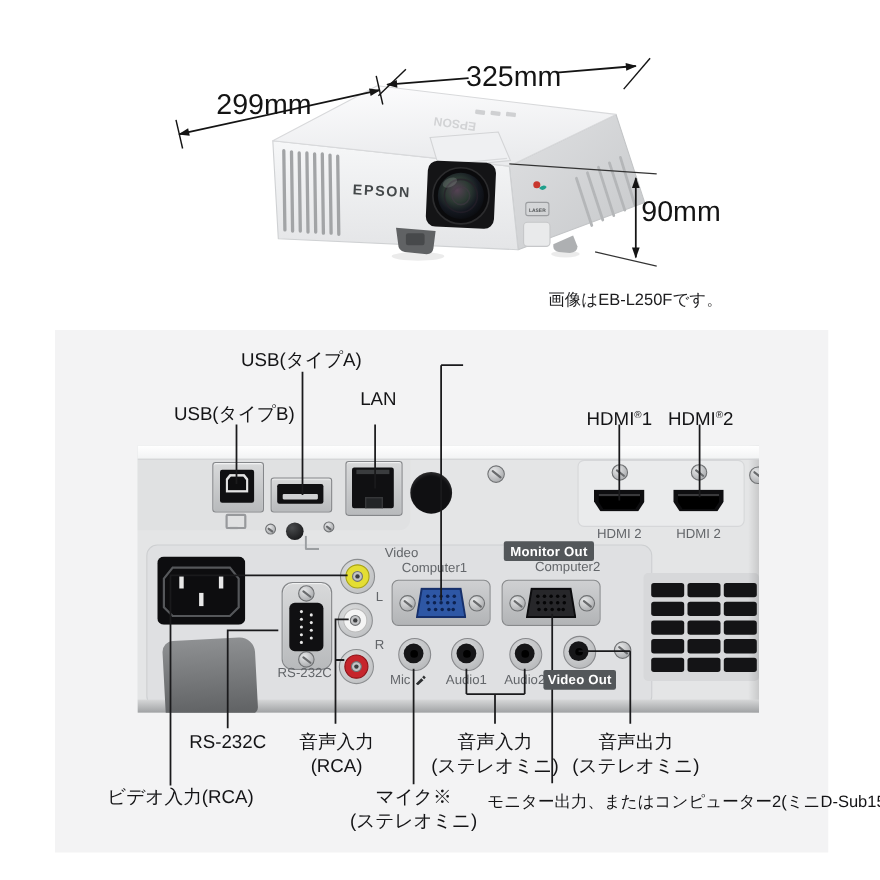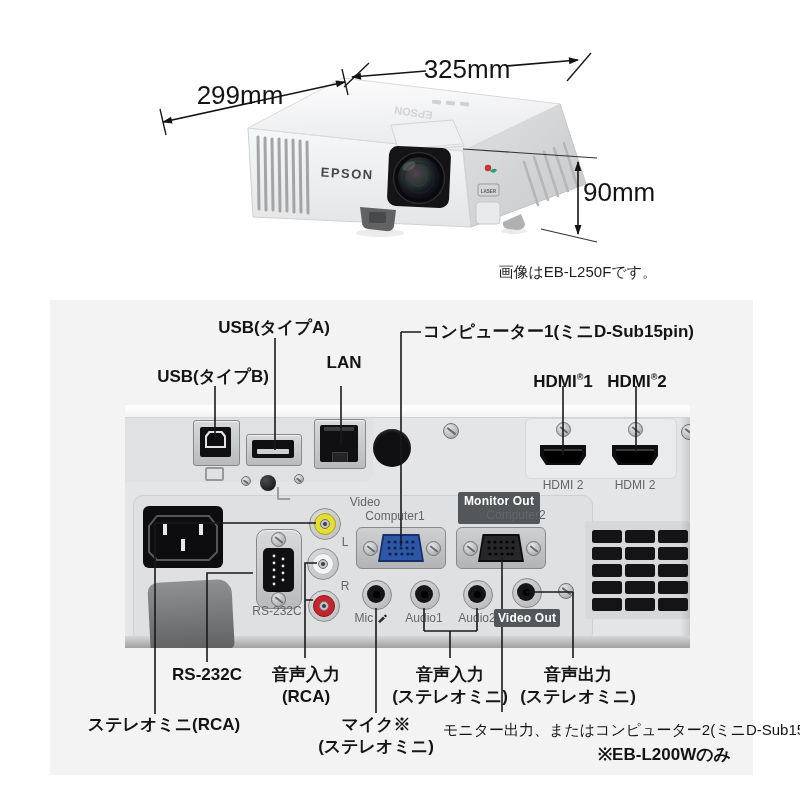--- a/index.html
+++ b/index.html
@@ -58,21 +58,21 @@
   .dsub .outer{position:absolute;left:0;top:0;width:100%;height:100%;clip-path:polygon(10% 0,90% 0,100% 100%,0 100%);}
   .dsub .inner{position:absolute;left:2px;top:2px;width:42px;height:24px;clip-path:polygon(10% 0,90% 0,100% 100%,0 100%);}
   .vga .vscrew{top:13px;}
 
   .badge{position:absolute;background:#53575a;color:#fff;font-size:12px;font-weight:700;text-align:center;line-height:18px;border-radius:2px;letter-spacing:.2px;}
 
   .hdmi{position:absolute;width:46px;height:20px;background:#0e0e10;clip-path:polygon(0 0,100% 0,100% 55%,87% 100%,13% 100%,0 55%);}
   .hdmi::after{content:"";position:absolute;left:4px;top:4px;width:38px;height:12px;background:#000;border-top:2px solid #39393b;clip-path:polygon(0 0,100% 0,100% 50%,88% 100%,12% 100%,0 50%);}
 
   .portlabel{position:absolute;color:#63666a;font-size:12px;white-space:nowrap;transform:translateX(-50%);}
-  .lbl{position:absolute;color:#141416;font-size:17px;font-weight:700;white-space:nowrap;line-height:22px;}
+  .lbl{position:absolute;color:#141416;font-size:17px;font-weight:400;white-space:nowrap;line-height:22px;}
   .lbl.c{transform:translateX(-50%);text-align:center;}
   .lbl.r{transform:translateX(-100%);}
   .lbl.small{font-size:15px;font-weight:500;}
   sup{font-size:9px;}
   .lines{position:absolute;left:0;top:0;pointer-events:none;}
 </style>
 </head>
 <body>
 
 <div class="page">
@@ -308,21 +308,21 @@
               <circle cx="12" cy="20" r="1.6"></circle>
                 <circle cx="18" cy="20" r="1.6"></circle>
                 <circle cx="24" cy="20" r="1.6"></circle>
                 <circle cx="30" cy="20" r="1.6"></circle>
                 <circle cx="34" cy="20" r="1.6"></circle>
             </g>
           </svg>
         </div>
       </div>
 
-      <div class="badge" style="left:333px;top:87px;width:82px;height:32px">Monitor Out</div>
+      <div class="badge" style="left:333px;top:87px;width:82px;height:18px">Monitor Out</div>
       <div class="portlabel" style="left:391px;top:103px">Computer2</div>
       <div class="vga" style="left:331px;top:122px">
         <div class="screw vscrew" style="left:6px;width:13px;height:13px"></div>
         <div class="screw vscrew" style="left:69px;width:13px;height:13px"></div>
         <div class="dsub" style="left:21px;top:6px;width:46px;height:28px">
           <div class="outer" style="background:#0c0c0e"></div>
           <div class="inner" style="background:#27272a"></div>
           <svg class="abs" style="left:0;top:0" width="46" height="28">
             <g fill="#050506">
               <circle cx="11" cy="8" r="1.6"></circle>
@@ -383,40 +383,38 @@
         <path d="M326,308 V413"></path>
         <path d="M374,308 V331 M427,308 V331 M374,331 H427 M400,331 V358"></path>
         <path d="M476,292 H523 M523,292 V358"></path>
         <path d="M452,258 V412"></path>
       </g>
     </svg>
 
     <div class="badge" style="left:444px;top:309px;width:66px;height:18px;z-index:3">Video Out</div>
 
     <div class="lbl c" style="left:224px;top:17px">USB(タイプA)</div>
-    <div class="lbl" style="left:373px;top:21px">コンピューター1(ミニD-Sub15pin)</div>
     <div class="lbl c" style="left:163px;top:66px">USB(タイプB)</div>
     <div class="lbl c" style="left:294px;top:52px">LAN</div>
     <div class="lbl c" style="left:513px;top:66px"><span>HDMI</span><sup>®</sup><span>1</span></div>
     <div class="lbl c" style="left:587px;top:66px"><span>HDMI</span><sup>®</sup><span>2</span></div>
 
     <div class="lbl c" style="left:157px;top:364px">RS-232C</div>
     <div class="lbl c" style="left:256px;top:364px">
       <div>音声入力</div>
       <div>(RCA)</div>
     </div>
     <div class="lbl c" style="left:400px;top:364px">
       <div>音声入力</div>
       <div>(ステレオミニ)</div>
     </div>
     <div class="lbl c" style="left:528px;top:364px">
       <div>音声出力</div>
       <div>(ステレオミニ)</div>
     </div>
-    <div class="lbl c" style="left:114px;top:414px">ステレオミニ(RCA)</div>
+    <div class="lbl c" style="left:114px;top:414px">ビデオ入力(RCA)</div>
     <div class="lbl c" style="left:326px;top:414px">
       <div>マイク※</div>
       <div>(ステレオミニ)</div>
     </div>
     <div class="lbl small" style="left:393px;top:419px">モニター出力、またはコンピューター2(ミニD-Sub15pin)</div>
-    <div class="lbl r" style="left:681px;top:444px">※EB-L200Wのみ</div>
   </div>
 </div>
 
 </body></html>

